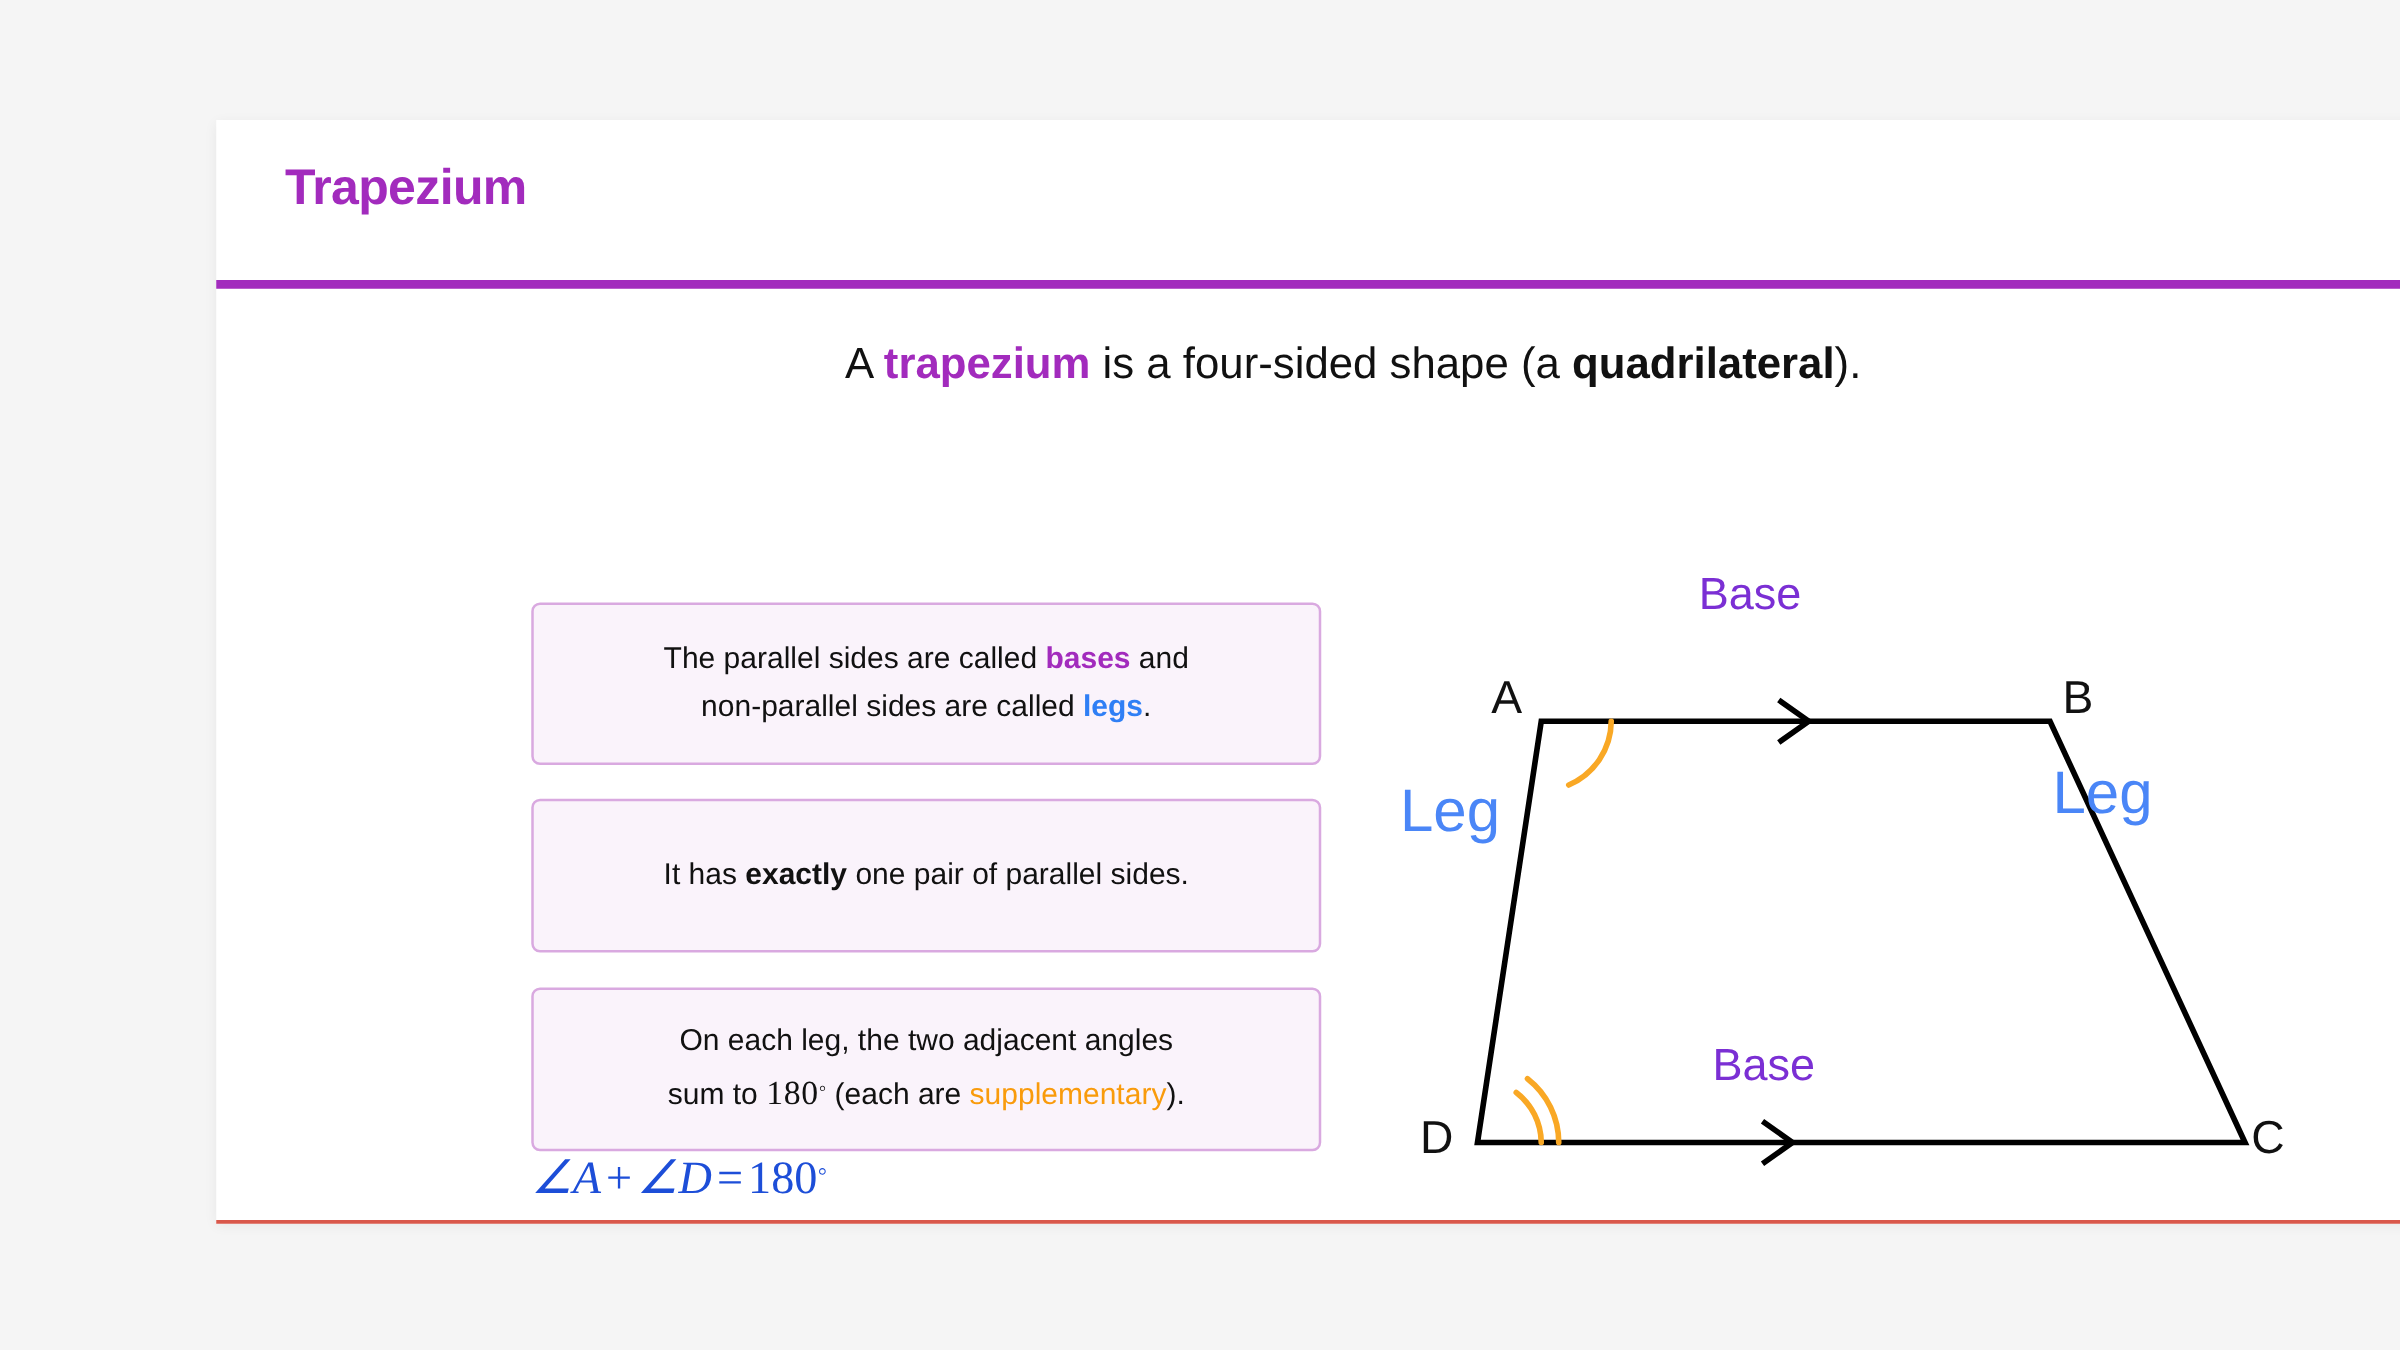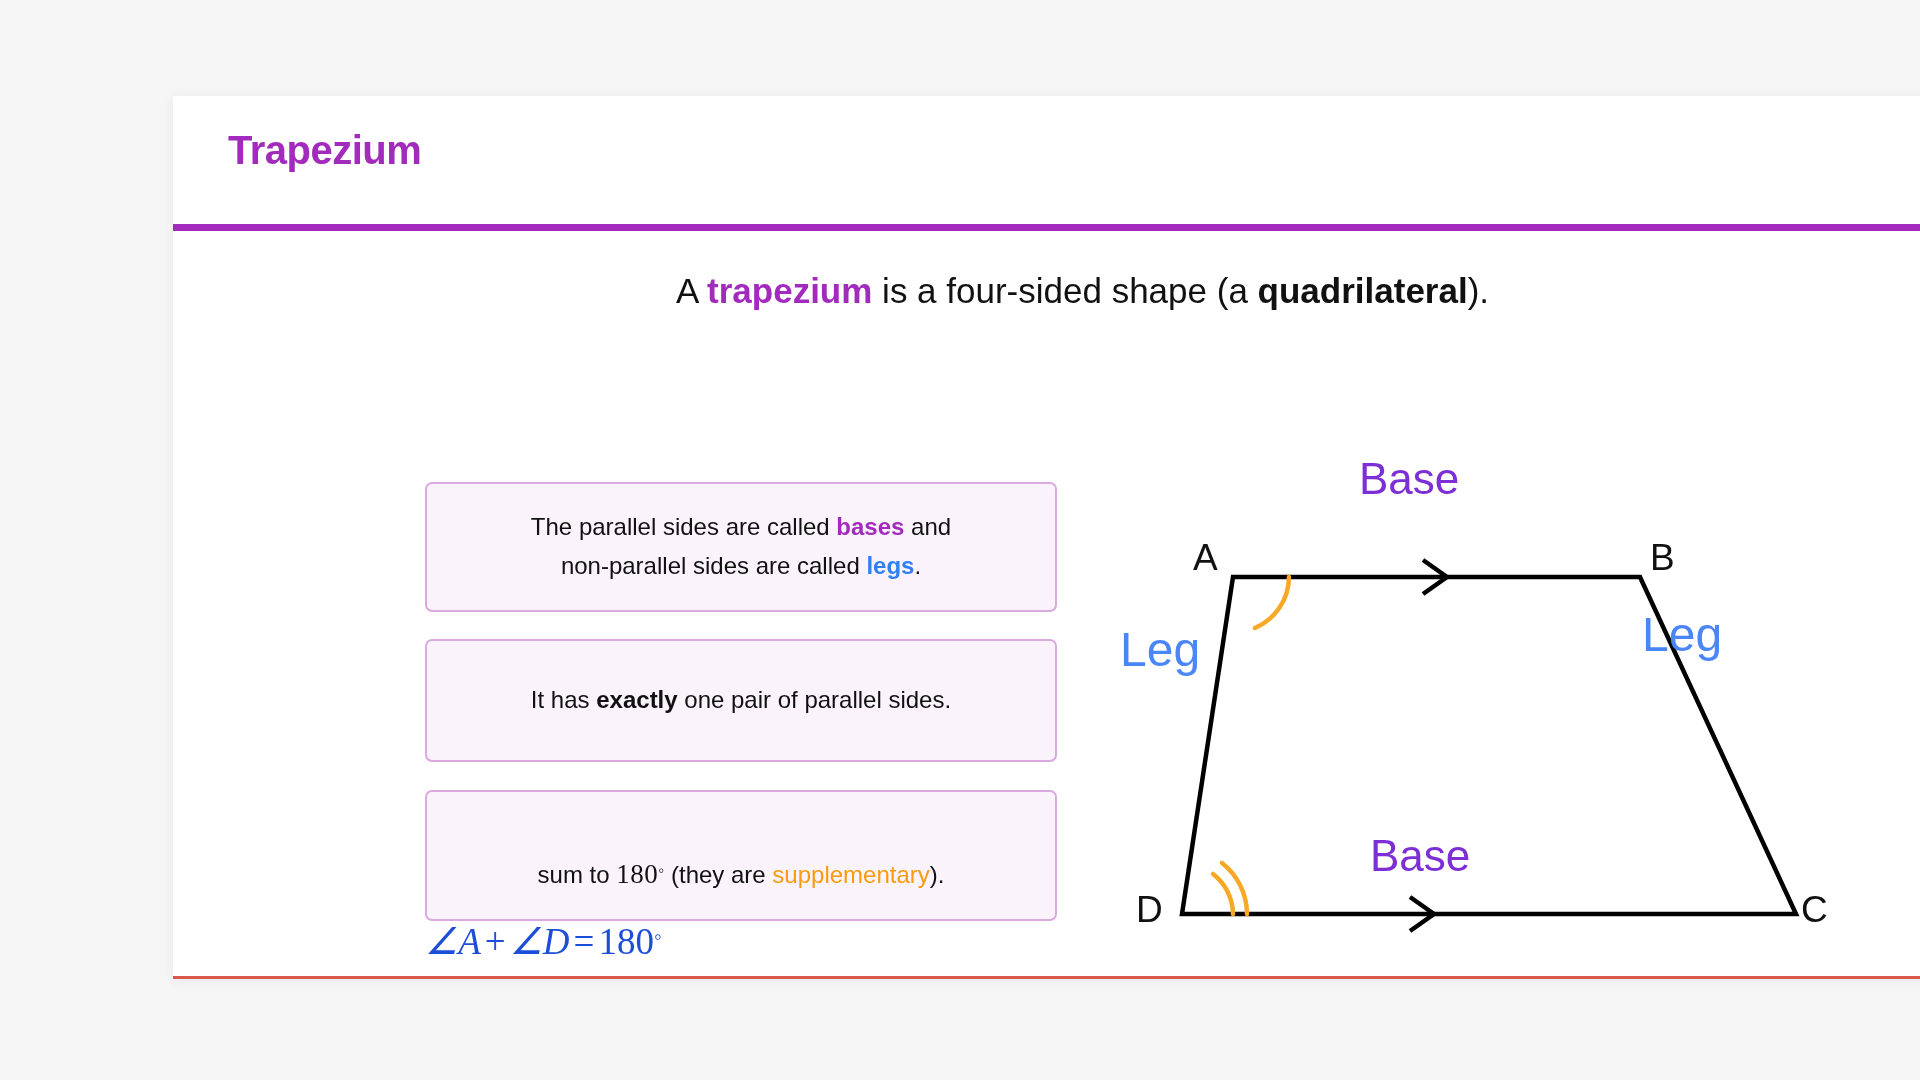--- a/index.html
+++ b/index.html
@@ -148,21 +148,21 @@
     height: 620px;
   }
   .figure svg { display: block; }
 
   .fig-label {
     position: absolute;
     font-size: 37px;
     color: #111111;
     line-height: 1;
   }
-  .lbl-purple { color: #7b2fd4; font-size: 44px; }
+  .lbl-purple { color: #7b2fd4; font-size: 36px; }
   .lbl-blue   { color: #4a86f7; font-size: 48px; }
 </style>
 </head>
 <body>
 
 <div class="card">
 
   <div class="card-header">
     <div class="card-title">Trapezium</div>
     <div class="header-rule"></div>
@@ -173,21 +173,21 @@
   </div>
 
   <div class="facts">
     <div class="fact-box" id="fact-box-1">
         <div class="line"><span>The parallel sides are called </span><span class="b-purple">bases</span><span> and</span><br><span>non-parallel sides are called </span><span class="b-blue">legs</span><span>.</span></div>
       </div>
     <div class="fact-box" id="fact-box-0">
         <div class="line"><span>It has </span><span class="b-black">exactly</span><span> one pair of parallel sides.</span></div>
       </div>
     <div class="fact-box" id="fact-box-2">
-        <div class="line"><br><span>sum to </span><span class="mathnum">180</span><span class="mathdeg">◦</span><span> (they are </span><span class="b-orange">supplementary</span><span>).</span></div>
+        <div class="line"><span>On each leg, the two adjacent angles</span><br><span>sum to </span><span class="mathnum">180</span><span class="mathdeg">◦</span><span> (each are </span><span class="b-orange">supplementary</span><span>).</span></div>
       </div>
   </div>
 
   <div class="equation">
     <span>∠A</span><span class="op">+</span><span>∠D</span><span class="op">=</span><span class="num">180</span><span class="deg">◦</span>
   </div>
 
   <div class="figure">
 
     <svg width="840" height="620" viewBox="0 0 840 620">

